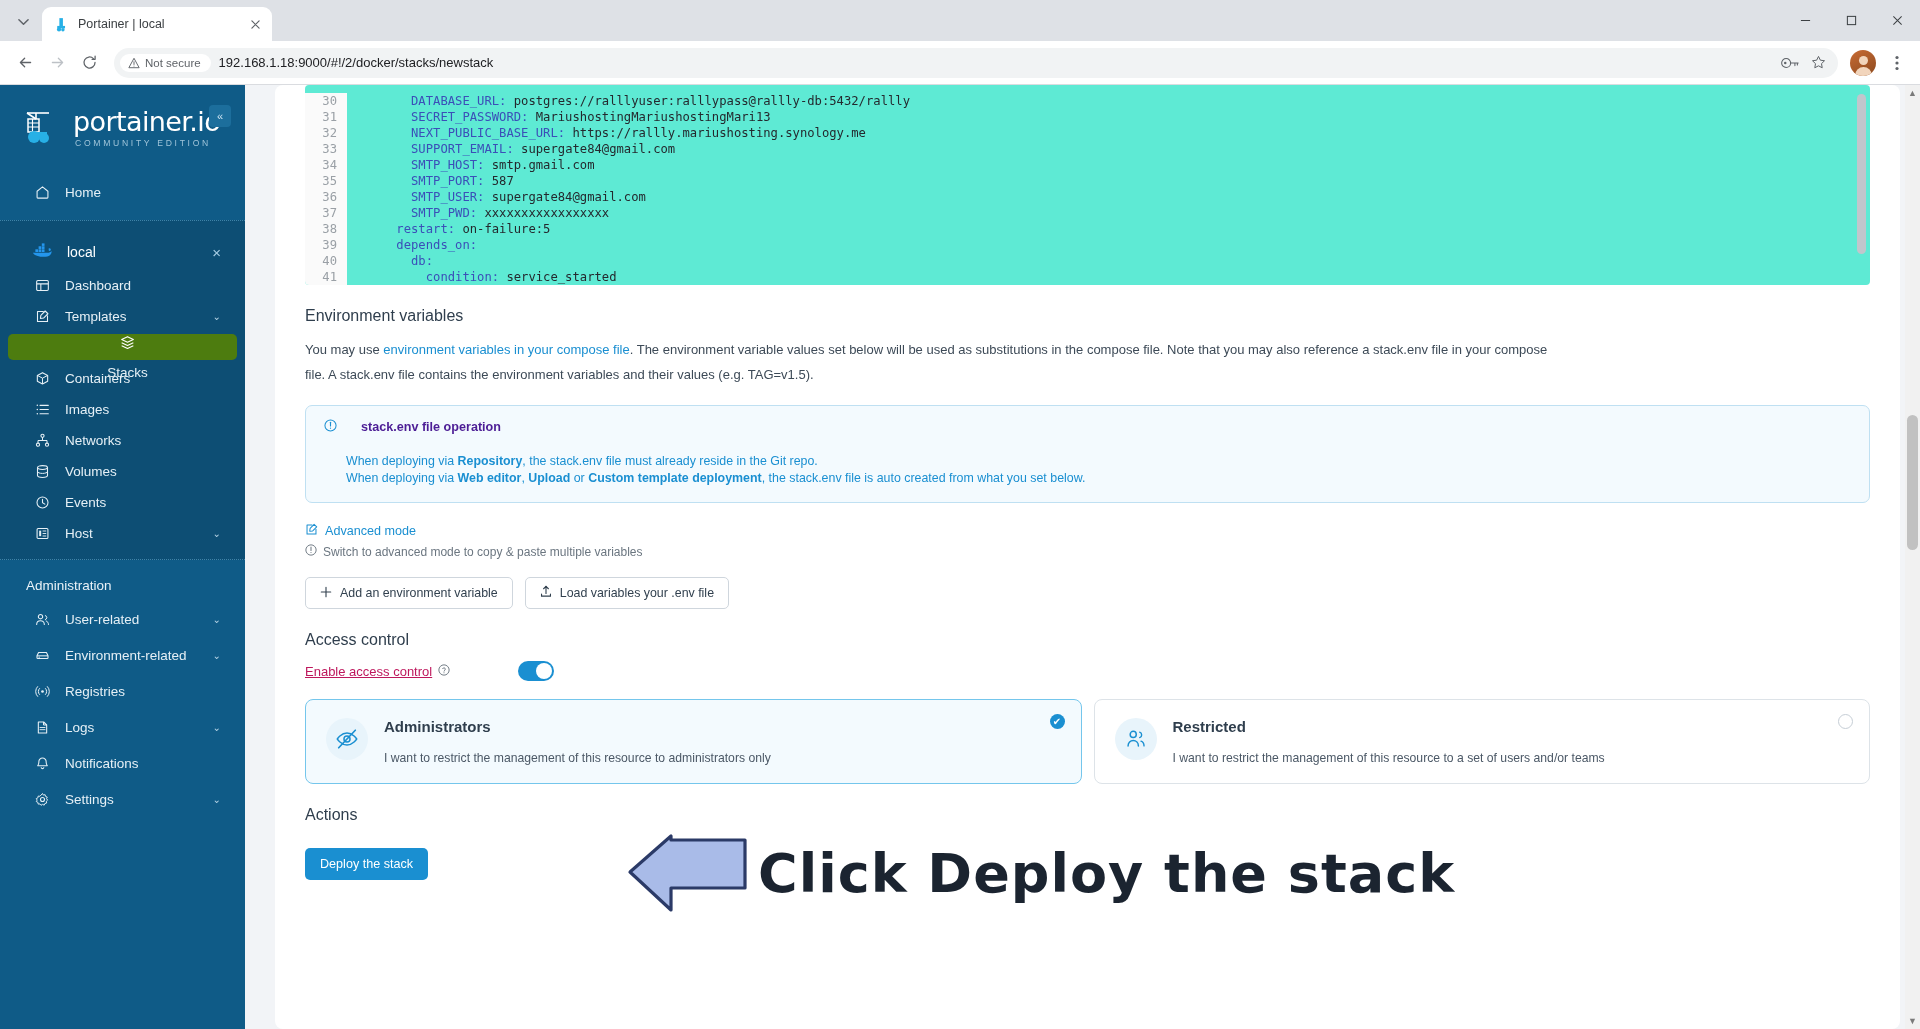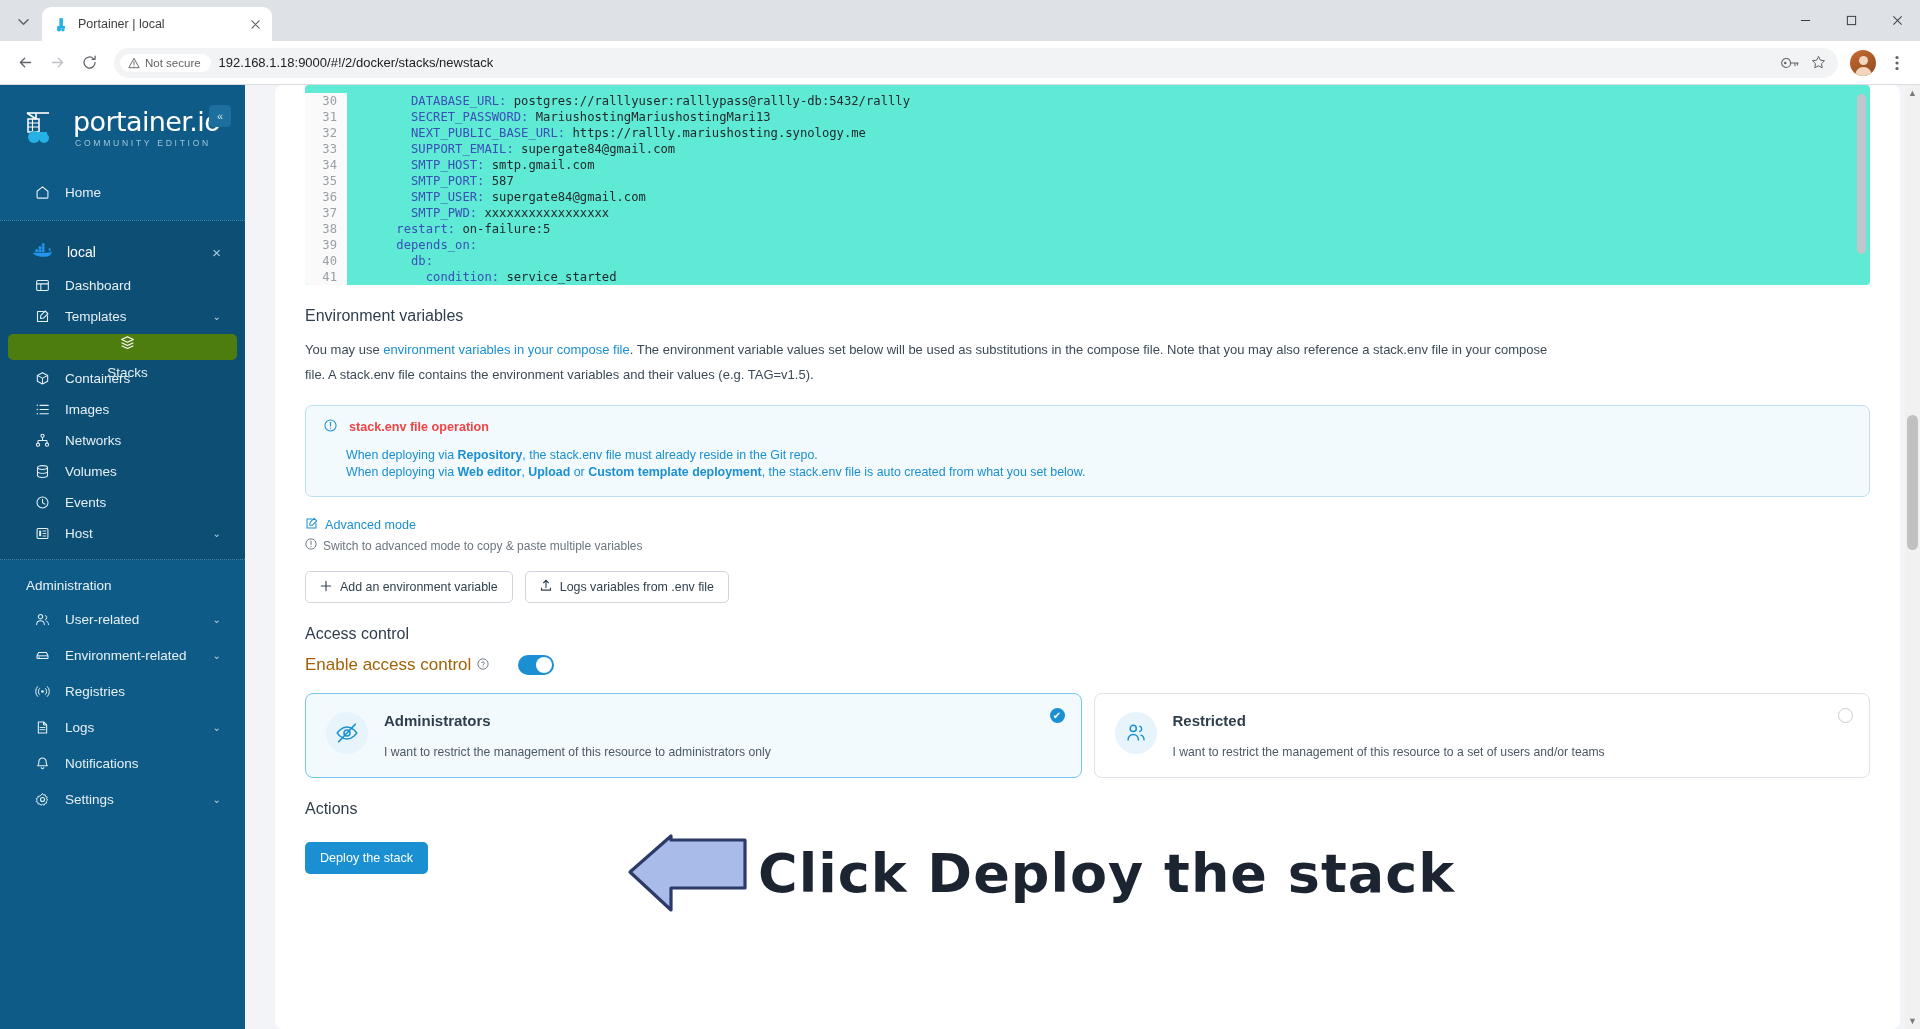--- a/index.html
+++ b/index.html
@@ -170,22 +170,22 @@
     font-size: 16px; font-weight: 400; color: #2f3e4d; margin: 22px 0 12px;
   }
   .desc { font-size: 13px; color: #3d4a57; line-height: 25px; max-width: 1250px; }
   .desc a, .link { color: #1a8fd1; text-decoration: none; cursor: pointer; }
 
   .infobox {
     border: 1px solid #bfe0f2; background: #f3fafe; border-radius: 7px;
     padding: 13px 18px 15px; margin-top: 18px;
   }
   .infobox-title {
-    display: flex; align-items: center; gap: 12px; color: #ef4444;
-    font-weight: bold; font-size: 12.6px; margin-bottom: 12px;
+    display: flex; align-items: center; gap: 24px; color: #4c1d95;
+    font-weight: bold; font-size: 12.6px; margin-bottom: 18px;
   }
   .infobox-line { color: #1a8fd1; font-size: 12.4px; line-height: 17px; padding-left: 22px; }
   .infobox-line b { font-weight: bold; }
 
   .advmode { margin-top: 20px; }
   .advmode-link {
     display: flex; align-items: center; gap: 7px; color: #1a8fd1;
     font-size: 12.6px; cursor: pointer;
   }
   .advmode-hint {
@@ -194,21 +194,21 @@
   }
 
   .btnrow { display: flex; gap: 12px; margin-top: 18px; }
   .btn-outline {
     border: 1px solid #cfd6dd; background: #fff; border-radius: 5px;
     padding: 7px 14px; font-size: 12.4px; color: #32414f; cursor: pointer;
     display: flex; align-items: center; gap: 8px;
   }
 
   .switchrow { display: flex; align-items: center; margin-top: 12px; }
-  .switch-label { font-size: 17px; color: #a16207; display: flex; align-items: center; gap: 6px; width: 213px; }
+  .switch-label { font-size: 13px; color: #be185d; display: flex; align-items: center; gap: 6px; width: 213px; text-decoration: underline; }
   .toggle {
     width: 36px; height: 20px; border-radius: 11px; background: #1a8fd1;
     position: relative; cursor: pointer;
   }
   .toggle .knob {
     position: absolute; right: 2px; top: 2px; width: 16px; height: 16px;
     border-radius: 50%; background: #fff;
   }
 
   .cards { display: flex; gap: 12px; margin-top: 18px; }
@@ -672,21 +672,21 @@
               <span>Add an environment variable</span>
             </button>
             <button class="btn-outline">
               <span>
                 <svg width="12" height="13" viewBox="0 0 14 15">
                     <path d="M7 1.5v8.3" stroke="#32414f" stroke-width="1.3" stroke-linecap="round"></path>
                     <path d="M4.2 4.3L7 1.5l2.8 2.8" fill="none" stroke="#32414f" stroke-width="1.3" stroke-linecap="round" stroke-linejoin="round"></path>
                     <path d="M1.8 10.6v2.3h10.4v-2.3" fill="none" stroke="#32414f" stroke-width="1.3" stroke-linecap="round"></path>
                   </svg>
               </span>
-              <span>Logs variables from .env file</span>
+              <span>Load variables your .env file</span>
             </button>
           </div>
 
           
           <h3 class="sect">Access control</h3>
           <div class="switchrow">
             <span class="switch-label">
               <span>Enable access control</span>
               <span>
                 <svg width="12" height="12" viewBox="0 0 14 14">

